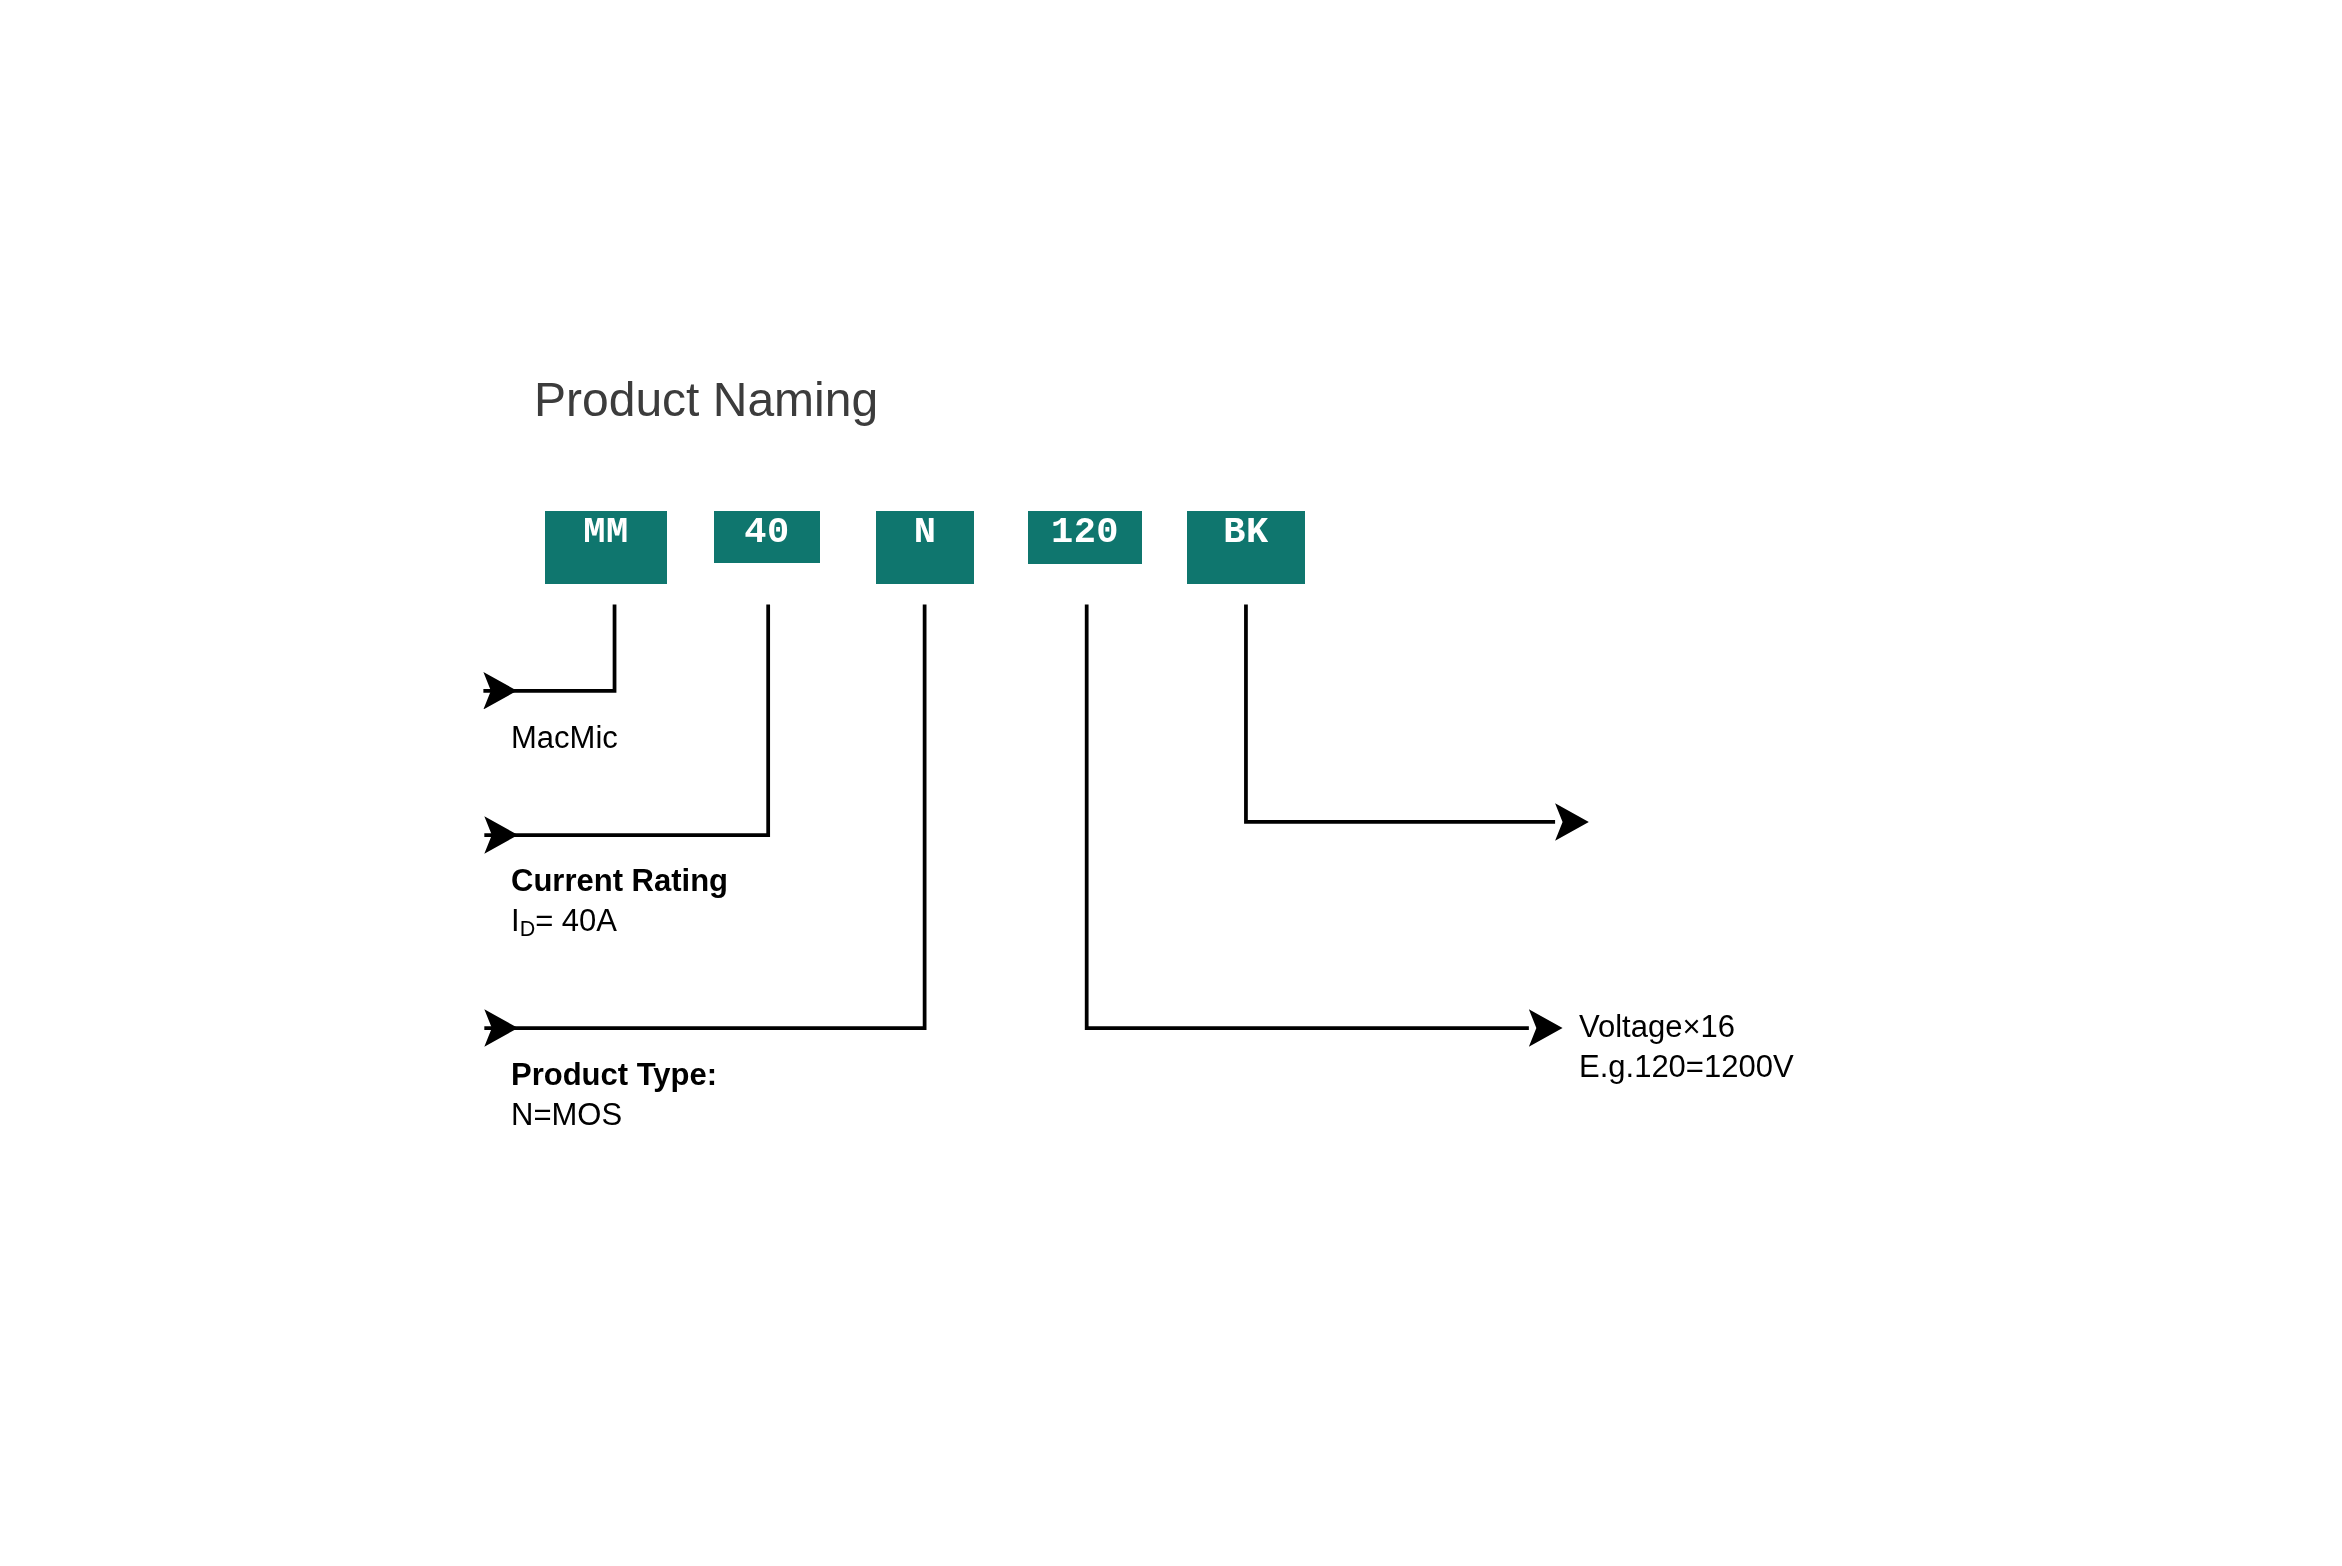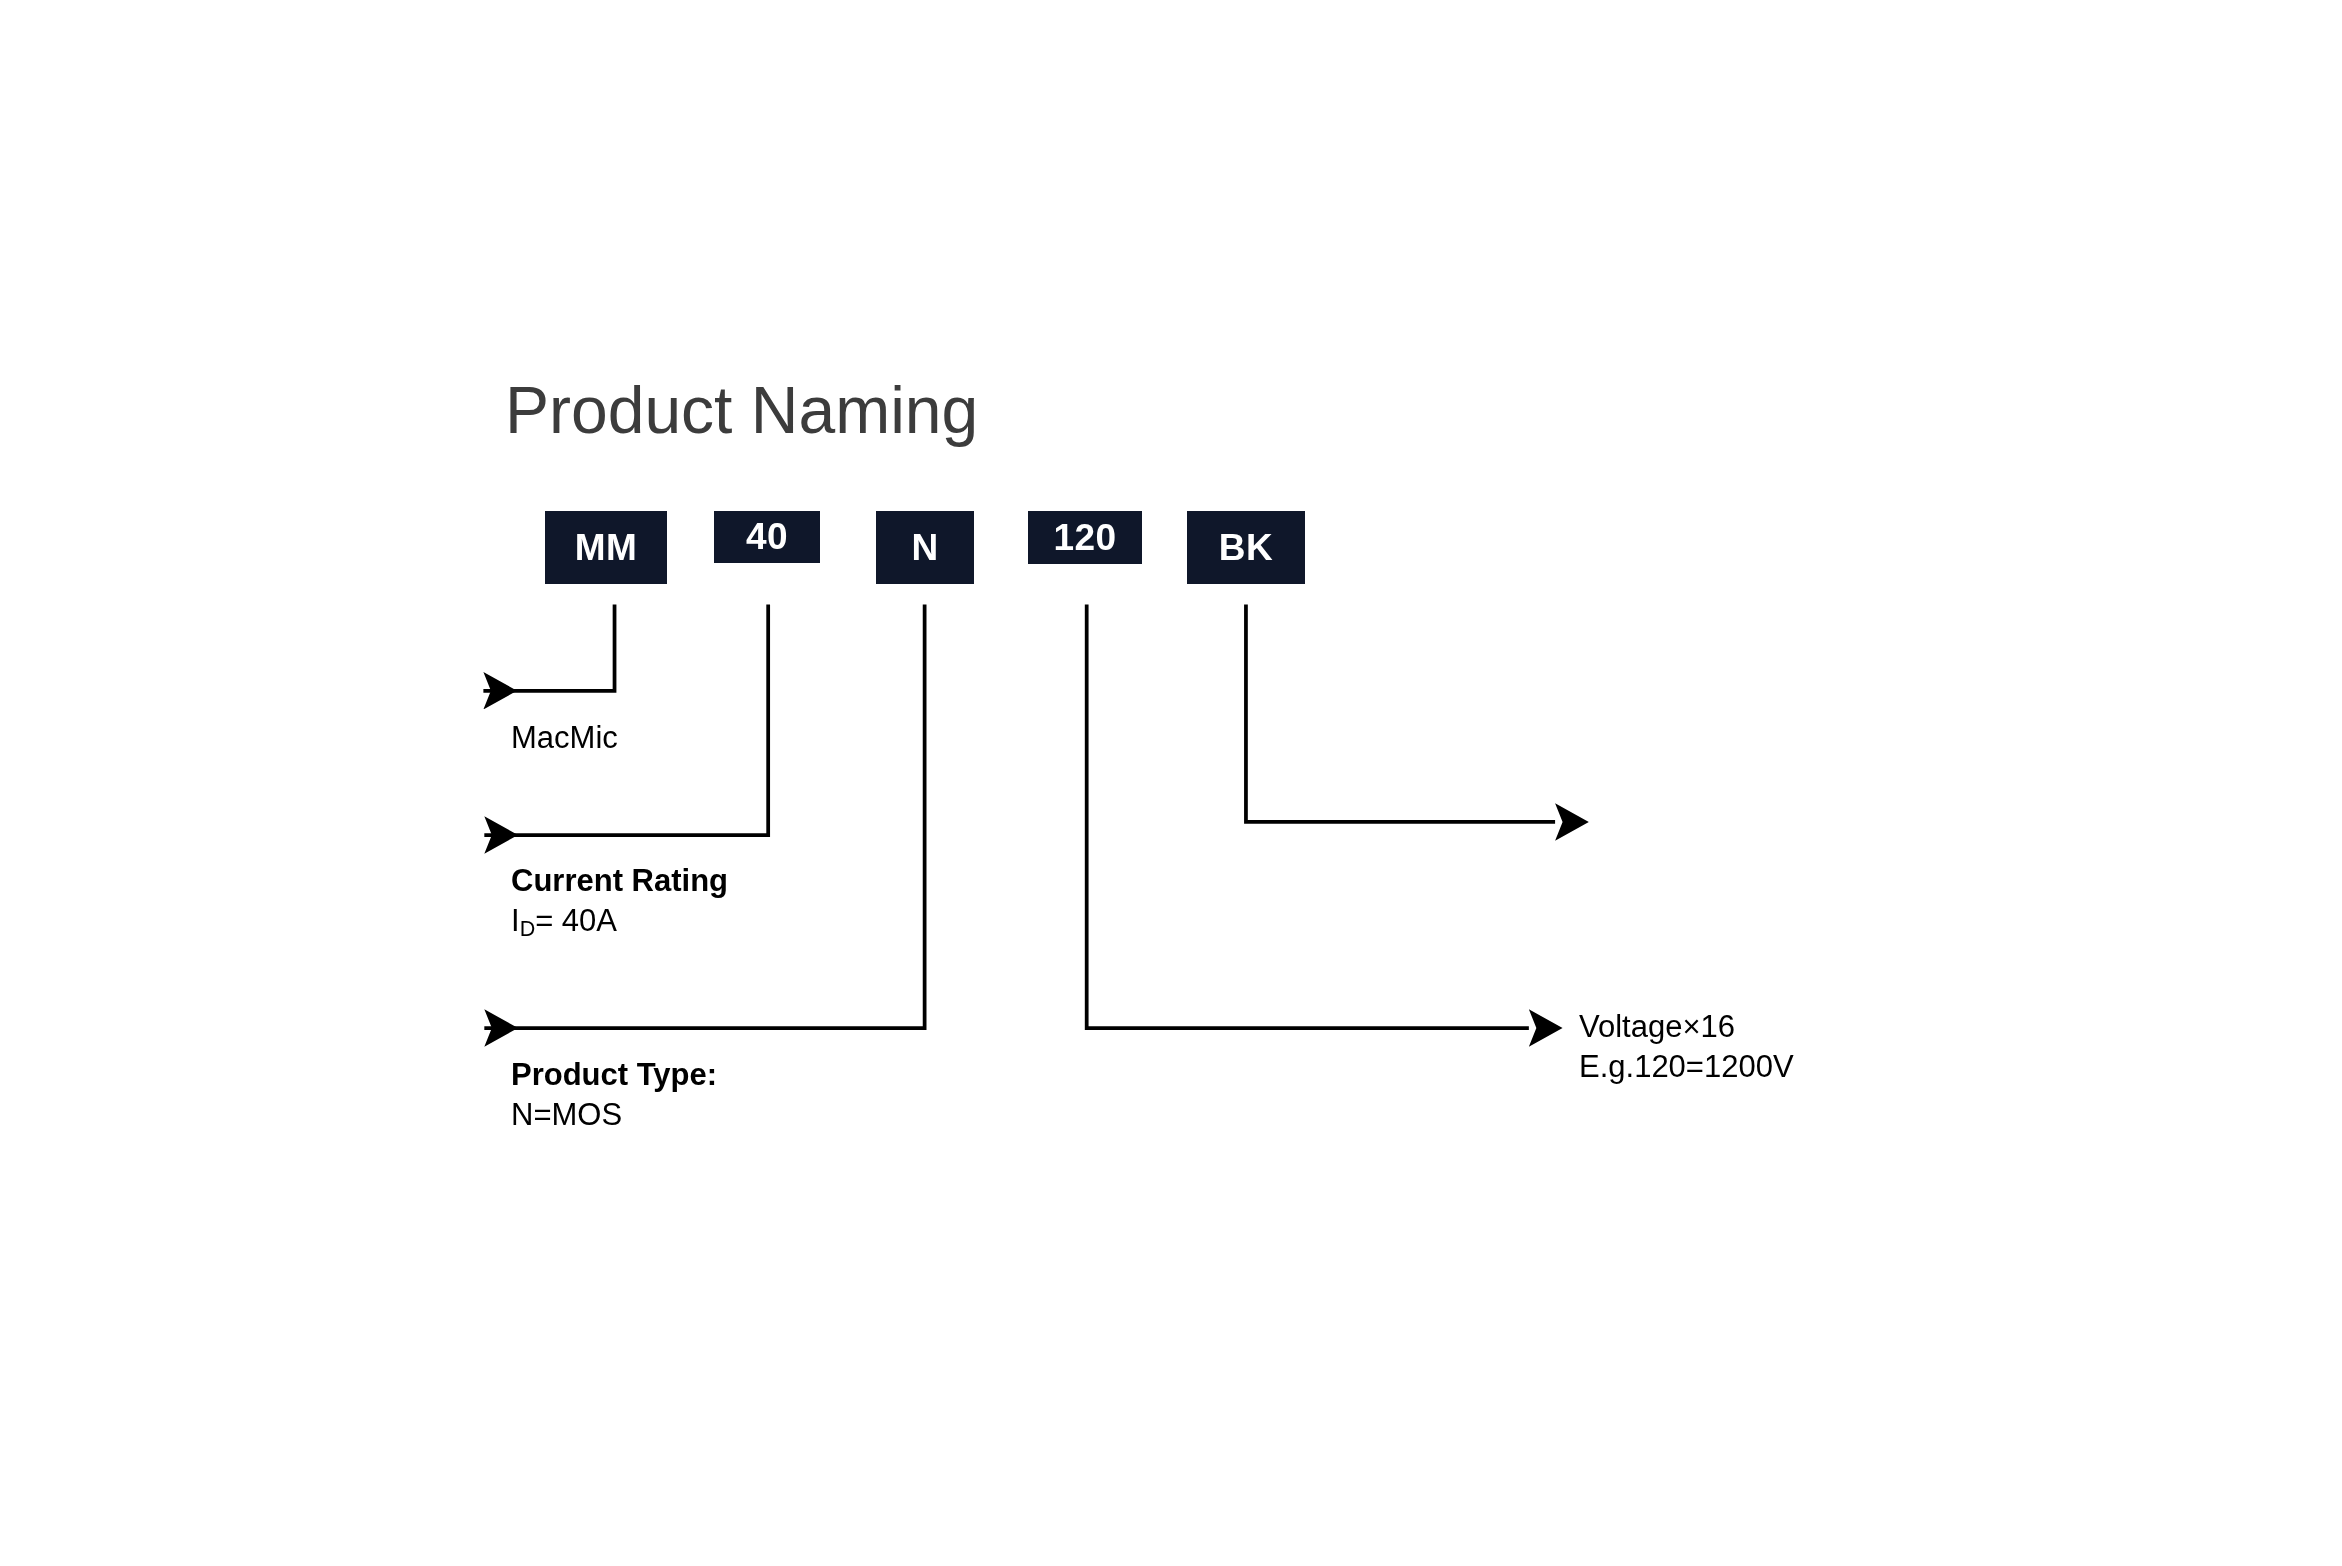--- a/index.html
+++ b/index.html
@@ -17,38 +17,38 @@
   }
   #diagram-svg {
     position: absolute;
     left: 0;
     top: 0;
     width: 2342px;
     height: 1567px;
   }
   .title {
     position: absolute;
-    left: 505px;
+    left: 534px;
     top: 372px;
-    font-size: 66px;
+    font-size: 48px;
     color: #3c3c3c;
     font-family: "Liberation Sans", sans-serif;
     white-space: nowrap;
     letter-spacing: 0px;
   }
   .seg-box {
     position: absolute;
-    background: #0f172a;
+    background: #0f766e;
     color: #ffffff;
     font-weight: bold;
     font-size: 37px;
     display: flex;
-    align-items: center;
+    align-items: flex-start;
     justify-content: center;
-    font-family: Liberation Sans, sans-serif;
+    font-family: Liberation Mono, monospace;
     letter-spacing: 0.5px;
   }
   .callout {
     position: absolute;
     font-family: "Liberation Sans", sans-serif;
     color: #000000;
     white-space: nowrap;
     line-height: 1.28;
   }
   .callout .ln {

